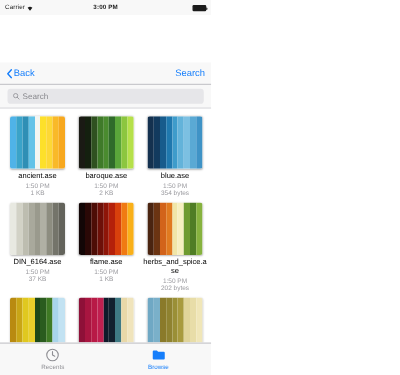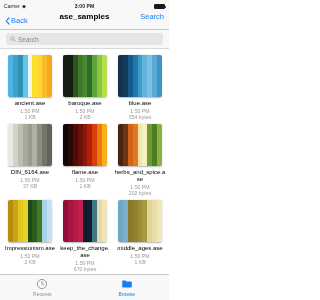--- a/index.html
+++ b/index.html
@@ -25,23 +25,24 @@
   .sb-right { margin-left:auto; display:flex; align-items:center; z-index:2; }
   .wifi { display:inline-block; width:6px; height:5px; }
   .batt { display:inline-block; width:11px; height:5px; border:0.5px solid #1b1b1b; border-radius:1px; position:relative; background:#1b1b1b; }
   .batt:after { content:""; position:absolute; right:-1.8px; top:1.4px; width:1.2px; height:2px; background:#1b1b1b; border-radius:0 1px 1px 0; }
 
   
   .navbar {
     height:18px; flex:0 0 18px;
     background:#f8f8f8;
     border-bottom:0.5px solid #c9c9cd;
-    display:flex; 
+    display:flex; align-items:center;
     position:relative;
     padding:0 5px;
+    margin-top:38px;
   }
   .nav-back { display:flex; align-items:center; gap:1px; color:#157efb; font-size:7.5px; cursor:pointer; z-index:2; }
   .chev { width:5px; height:8px; display:block; }
   .nav-title {
     position:absolute; left:0; right:0; text-align:center;
     font-size:8px; font-weight:bold; color:#000; pointer-events:none;
   }
   .nav-cancel { margin-left:auto; color:#157efb; font-size:7.5px; cursor:pointer; z-index:2; }
 
   
@@ -124,21 +125,20 @@
     </div>
   </div>
 
   <div class="navbar">
     <div class="nav-back">
       <svg class="chev" viewBox="0 0 6 10">
         <path d="M5 1 L1.4 5 L5 9" fill="none" stroke="#157efb" stroke-width="1.4" stroke-linecap="round" stroke-linejoin="round"></path>
       </svg>
       <span>Back</span>
     </div>
-    <div class="nav-title">ase_samples</div>
     <div class="nav-cancel">Search</div>
   </div>
 
   <div class="searchwrap">
     <div class="searchbar">
       <svg class="mag" viewBox="0 0 12 12">
         <circle cx="5" cy="5" r="3.4" fill="none" stroke="#8a8a8f" stroke-width="1.2"></circle>
         <line x1="7.6" y1="7.6" x2="10.5" y2="10.5" stroke="#8a8a8f" stroke-width="1.2" stroke-linecap="round"></line>
       </svg>
       <span class="search-ph">Search</span>

